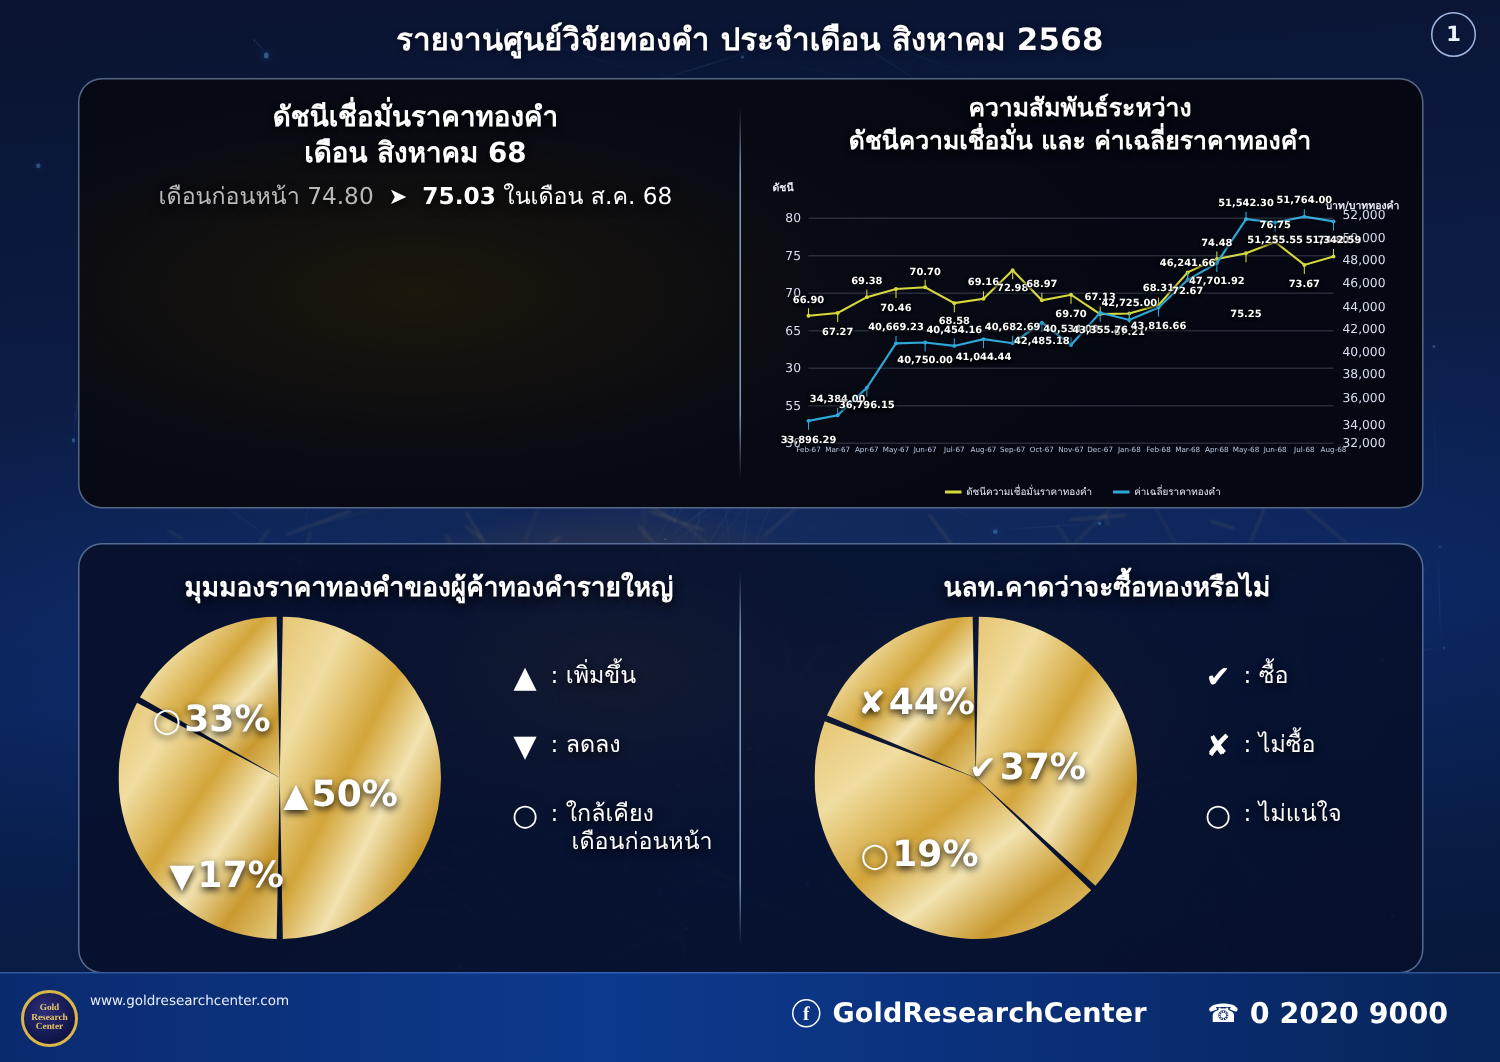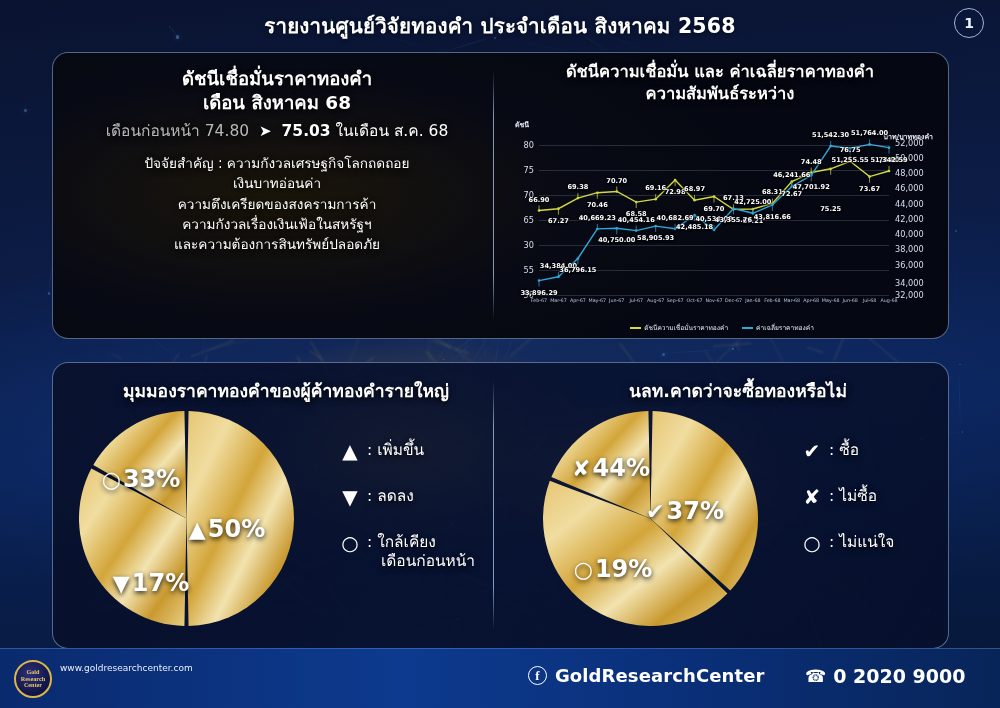--- a/index.html
+++ b/index.html
@@ -630,32 +630,25 @@
 
 
       <div class="prevrow">
         <span class="dim">เดือนก่อนหน้า</span>
         <span class="dim">74.80</span>
         <span class="chev">➤</span>
         <span class="cur">75.03</span>
         <span>ในเดือน ส.ค. 68</span>
       </div>
 
-      <div class="factors" id="factors">
-          <div>ปัจจัยสำคัญ : ความกังวลเศรษฐกิจโลกถดถอย</div>
-          <div>เงินบาทอ่อนค่า</div>
-          <div>ความตึงเครียดของสงครามการค้า</div>
-          <div>ความกังวลเรื่องเงินเฟ้อในสหรัฐฯ</div>
-          <div>และความต้องการสินทรัพย์ปลอดภัย</div>
-        </div>
     </div>
 
     <div class="tr">
+      <div class="h">ความสัมพันธ์ระหว่าง</div>
       <div class="h">ดัชนีความเชื่อมั่น และ ค่าเฉลี่ยราคาทองคำ</div>
-      <div class="h">ความสัมพันธ์ระหว่าง</div>
       <div class="chartbox">
         <div class="ax-title" style="left:6px; top:0px;">ดัชนี</div>
         <div class="ax-title" style="right:2px; top:12px;text-align:center;">บาท/บาททองคำ</div>
         <div class="plot" id="plot">
           <svg id="svgplot" width="350" height="160" style="position:absolute;left:0;top:0;overflow:visible">
               <path d="M 0.0 75.5 L 19.4 73.7 L 38.9 63.1 L 58.3 57.7 L 77.8 56.5 L 97.2 67.1 L 116.7 64.2 L 136.1 45.1 L 155.6 65.2 L 175.0 61.5 L 194.4 74.4 L 213.9 74.0 L 233.3 68.4 L 252.8 46.6 L 272.2 37.6 L 291.7 33.8 L 311.1 26.3 L 330.6 41.6 L 350.0 36.0" fill="none" stroke="#d7d93a" stroke-width="1.4"></path>
               <circle cx="0" cy="75.49999999999997" r="1.3" fill="#d7d93a"></circle>
               <line x1="0" y1="75.49999999999997" x2="0" y2="70.49999999999997" stroke="#d7d93a" stroke-width=".7"></line>
               <circle cx="19.444444444444443" cy="73.65000000000002" r="1.3" fill="#d7d93a"></circle>
               <line x1="19.444444444444443" y1="73.65000000000002" x2="19.444444444444443" y2="79.65000000000002" stroke="#d7d93a" stroke-width=".7"></line>
@@ -795,21 +788,21 @@
             <div class="dlabel" style="left: 291.667px; top: 45.75px; margin-top: 28px;">75.25</div>
             <div class="dlabel" style="left: 311.111px; top: 15.25px;">76.75</div>
             <div class="dlabel" style="left: 330.556px; top: 53.65px;">73.67</div>
             <div class="dlabel" style="left: 350px; top: 25px;">74.80</div>
             <div class="dlabel" style="left: 0px; top: 157.552px;">33,896.29</div>
             <div class="dlabel" style="left: 19.4444px; top: 130.836px;">34,384.00</div>
             <div class="dlabel" style="left: 38.8889px; top: 135.458px;">36,796.15</div>
             <div class="dlabel" style="left: 58.3333px; top: 82.9487px;">40,669.23</div>
             <div class="dlabel" style="left: 77.7778px; top: 105.333px;">40,750.00</div>
             <div class="dlabel" style="left: 97.2222px; top: 84.5874px;">40,454.16</div>
-            <div class="dlabel" style="left: 116.667px; top: 103.09px;">58,905.93</div>
+            <div class="dlabel" style="left: 116.667px; top: 103.09px;">41,044.44</div>
             <div class="dlabel" style="left: 136.111px; top: 82.8462px;">40,682.69</div>
             <div class="dlabel" style="left: 155.556px; top: 92.1129px;">42,485.18</div>
             <div class="dlabel" style="left: 175px; top: 83.979px;">40,534.00</div>
             <div class="dlabel" style="left: 194.444px; top: 85.4799px;">43,355.76</div>
             <div class="dlabel" style="left: 213.889px; top: 67.2857px;">42,725.00</div>
             <div class="dlabel" style="left: 233.333px; top: 81.9683px;">43,816.66</div>
             <div class="dlabel" style="left: 252.778px; top: 40.4921px;">46,241.66</div>
             <div class="dlabel" style="left: 272.222px; top: 52.3663px;">47,701.92</div>
             <div class="dlabel" style="left: 291.667px; top: 0.106286px;">51,542.30</div>
             <div class="dlabel" style="left: 311.111px; top: 25.291px;">51,255.55</div>

